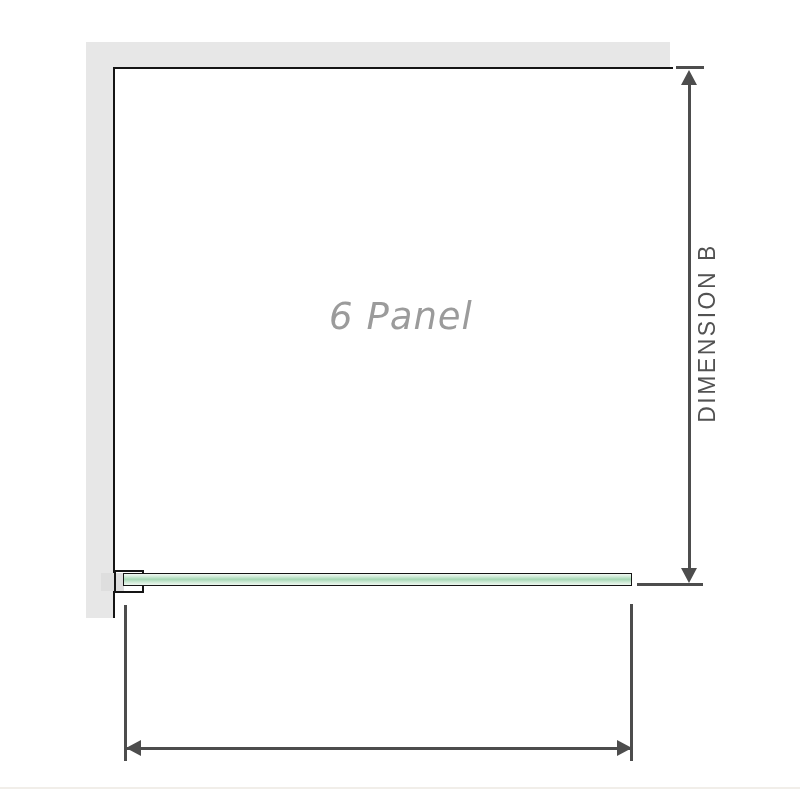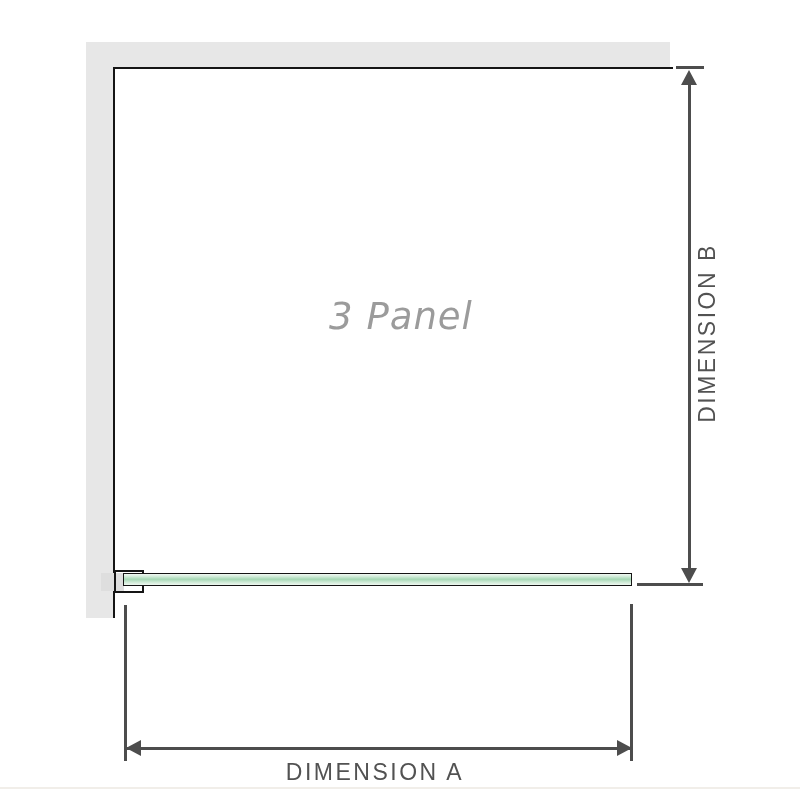--- a/index.html
+++ b/index.html
@@ -130,35 +130,34 @@
 </head>
 <body>
 
 <div class="stage">
 
   <div class="wall-top"></div>
   <div class="wall-left"></div>
   <div class="edge-top"></div>
   <div class="edge-left"></div>
 
-  <div class="panel-label">3 Panel</div>
+  <div class="panel-label">6 Panel</div>
 
   <div class="clamp-insert"></div>
   <div class="wall-bracket"></div>
   <div class="glass-bar"></div>
 
   <div class="dim dimb-tick-top"></div>
   <div class="dim dimb-tick-bottom"></div>
   <div class="dim dimb-line"></div>
   <div class="arrow arrow-up"></div>
   <div class="arrow arrow-down"></div>
   <div class="dim-label dimb-label">DIMENSION B</div>
 
   <div class="dim dima-ext-left"></div>
   <div class="dim dima-ext-right"></div>
   <div class="dim dima-line"></div>
   <div class="arrow arrow-left"></div>
   <div class="arrow arrow-right"></div>
-  <div class="dim-label dima-label">DIMENSION A</div>
 
   <div class="footer-line"></div>
 
 </div>
 
 </body></html>

